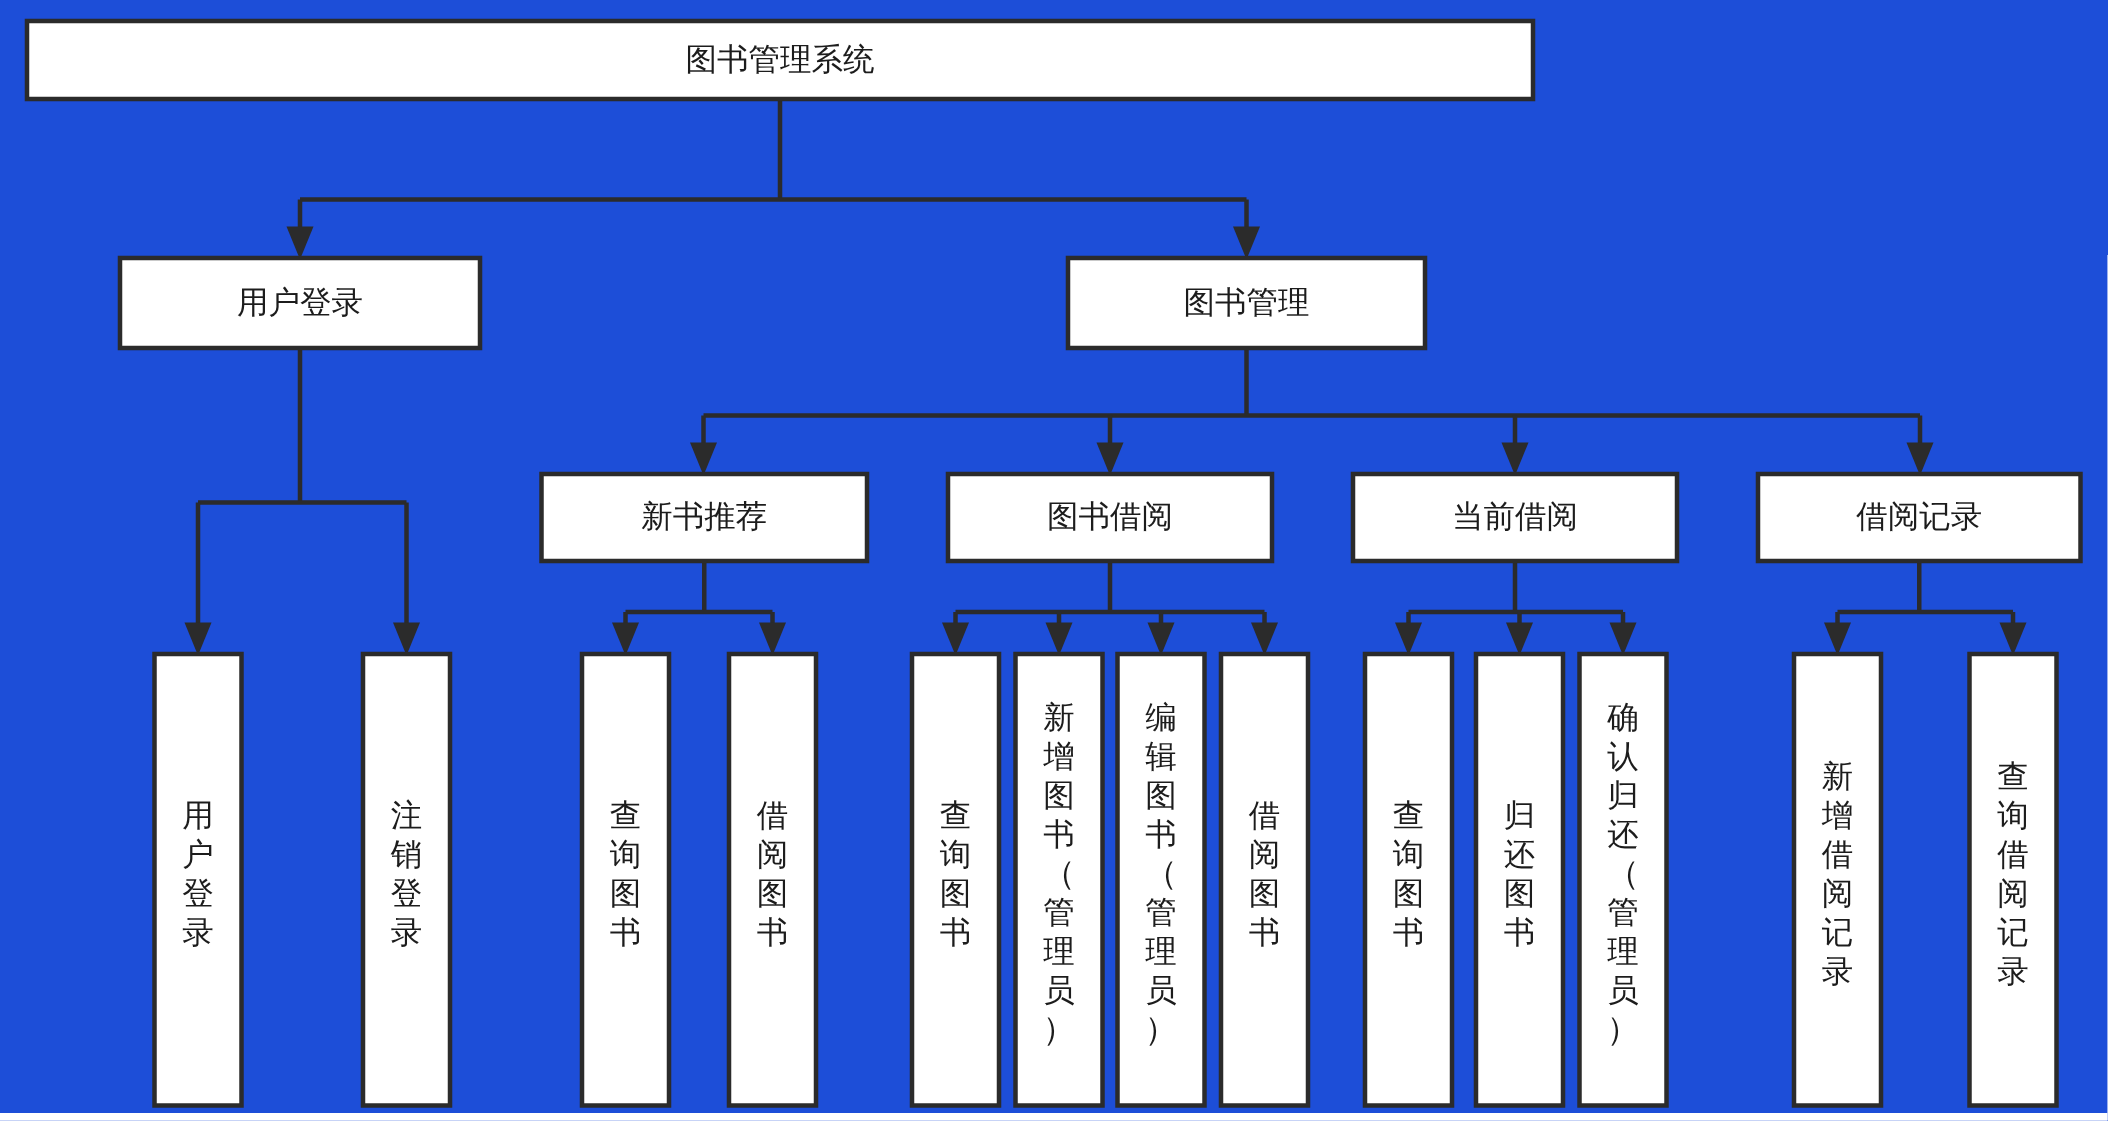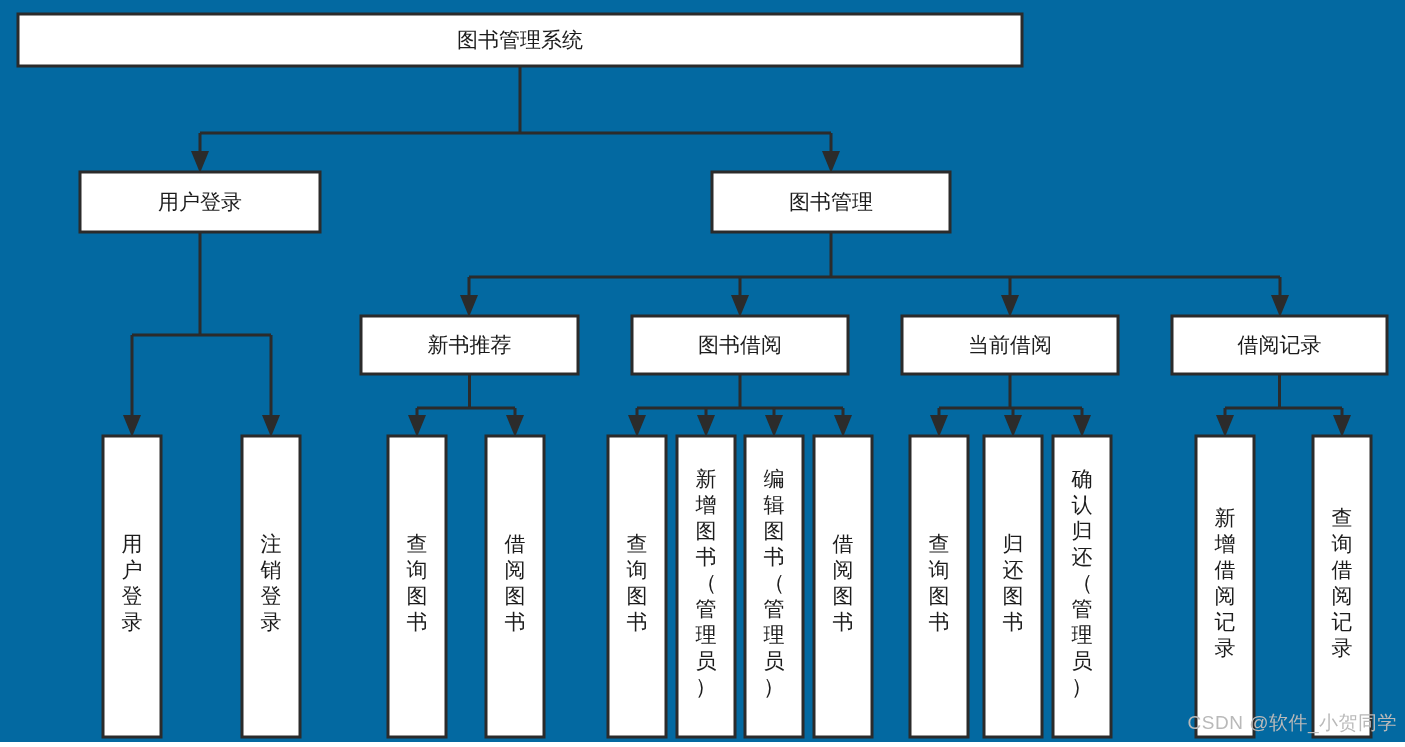--- a/index.html
+++ b/index.html
@@ -10,21 +10,21 @@
   body {
     width: 1405px;
     height: 747px;
     font-family: "Liberation Sans", "DejaVu Sans", sans-serif;
     overflow: hidden;
   }
   #diagram-root {
     position: relative;
     width: 1405px;
     height: 742px;
-    background: #0369a1;
+    background: #1d4ed8;
   }
   svg#flow-svg {
     position: absolute;
     left: 0;
     top: 0;
     width: 1405px;
     height: 747px;
     display: block;
   }
   .node-rect {
@@ -217,15 +217,14 @@
           <rect x="1196" y="436" width="58" height="301" class="node-rect"></rect>
           <text x="1225" y="524.5" class="node-label-v"><tspan x="1225" dy="0">新</tspan><tspan x="1225" dy="26">增</tspan><tspan x="1225" dy="26">借</tspan><tspan x="1225" dy="26">阅</tspan><tspan x="1225" dy="26">记</tspan><tspan x="1225" dy="26">录</tspan></text>
         </g>
         <g>
           <rect x="1313" y="436" width="58" height="301" class="node-rect"></rect>
           <text x="1342" y="524.5" class="node-label-v"><tspan x="1342" dy="0">查</tspan><tspan x="1342" dy="26">询</tspan><tspan x="1342" dy="26">借</tspan><tspan x="1342" dy="26">阅</tspan><tspan x="1342" dy="26">记</tspan><tspan x="1342" dy="26">录</tspan></text>
         </g>
       </g>
   </svg>
 
-  <div class="watermark">CSDN @软件_小贺同学</div>
 
 </div>
 
 </body></html>

